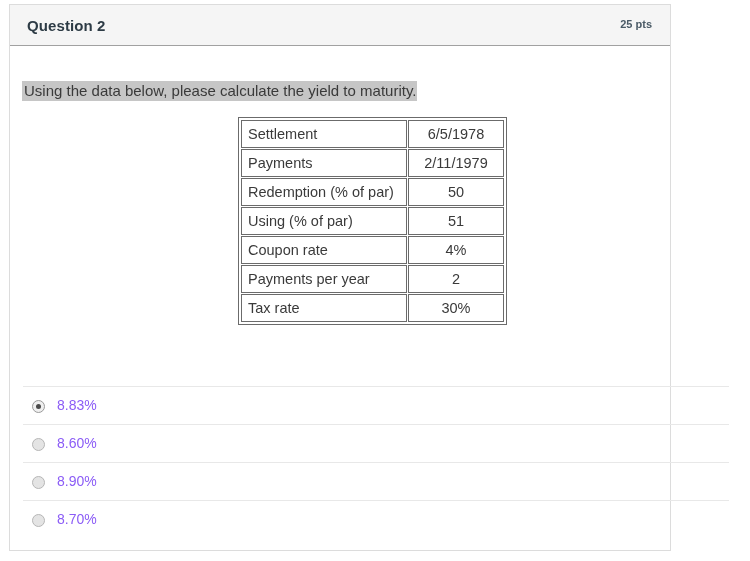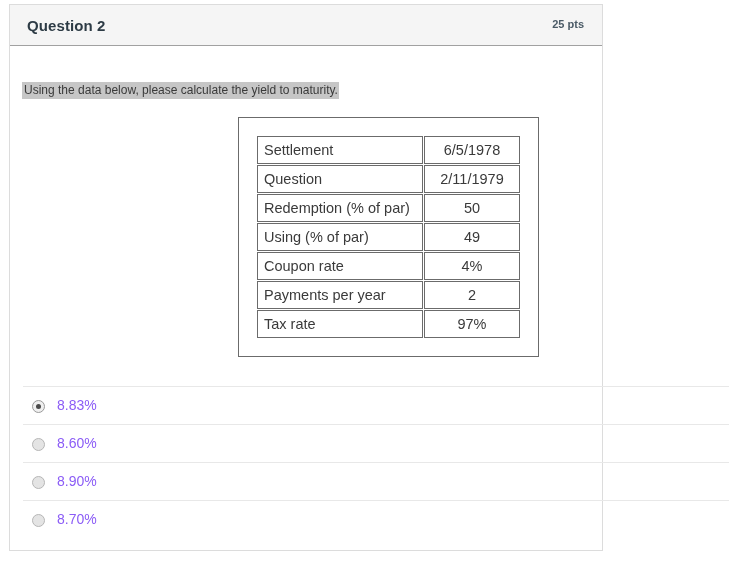--- a/index.html
+++ b/index.html
@@ -13,21 +13,21 @@
     font-family: "Liberation Sans", sans-serif;
     color: #2d3b45;
     -webkit-font-smoothing: antialiased;
   }
 
   
   .question-box {
     position: absolute;
     left: 9px;
     top: 4px;
-    width: 594px;
+    width: 662px;
     height: 547px;
     border: 1px solid #dcdcdc;
     background: #ffffff;
     box-sizing: border-box;
   }
 
   
   .question-header {
     position: absolute;
     left: 0;
@@ -63,37 +63,37 @@
     top: 41px;
     right: 0;
     bottom: 0;
     background: #ffffff;
   }
 
   .prompt-line {
     position: absolute;
     left: 12px;
     top: 35px;
-    font-size: 12px;
+    font-size: 15px;
     line-height: 19px;
     color: #3a3a3a;
     white-space: nowrap;
   }
   .prompt-text {
     background: #c6c6c6;
     padding: 1px 1px 2px 2px;
   }
 
   
   .data-table-wrap {
     position: absolute;
     left: 228px;
     top: 71px;
     border: 1px solid #6b6b6b;
-    padding: 17px;
+    padding: 1px;
     background: #ffffff;
   }
   table.data-table {
     border-collapse: separate;
     border-spacing: 1px;
     background: #ffffff;
   }
   table.data-table td {
     border: 1px solid #6b6b6b;
     height: 26px;
@@ -176,42 +176,42 @@
     </div>
 
     <div class="data-table-wrap">
       <table class="data-table">
         <tbody>
           <tr>
             <td class="cell-label">Settlement</td>
             <td class="cell-value">6/5/1978</td>
           </tr>
           <tr>
-            <td class="cell-label">Question</td>
+            <td class="cell-label">Payments</td>
             <td class="cell-value">2/11/1979</td>
           </tr>
           <tr>
             <td class="cell-label">Redemption (% of par)</td>
             <td class="cell-value">50</td>
           </tr>
           <tr>
             <td class="cell-label">Using (% of par)</td>
-            <td class="cell-value">49</td>
+            <td class="cell-value">51</td>
           </tr>
           <tr>
             <td class="cell-label">Coupon rate</td>
             <td class="cell-value">4%</td>
           </tr>
           <tr>
             <td class="cell-label">Payments per year</td>
             <td class="cell-value">2</td>
           </tr>
           <tr>
             <td class="cell-label">Tax rate</td>
-            <td class="cell-value">97%</td>
+            <td class="cell-value">30%</td>
           </tr>
         </tbody>
       </table>
     </div>
 
     <div class="answers">
 
       <div class="answer-row">
         <span class="radio selected"></span>
         <span class="answer-label">8.83%</span>

